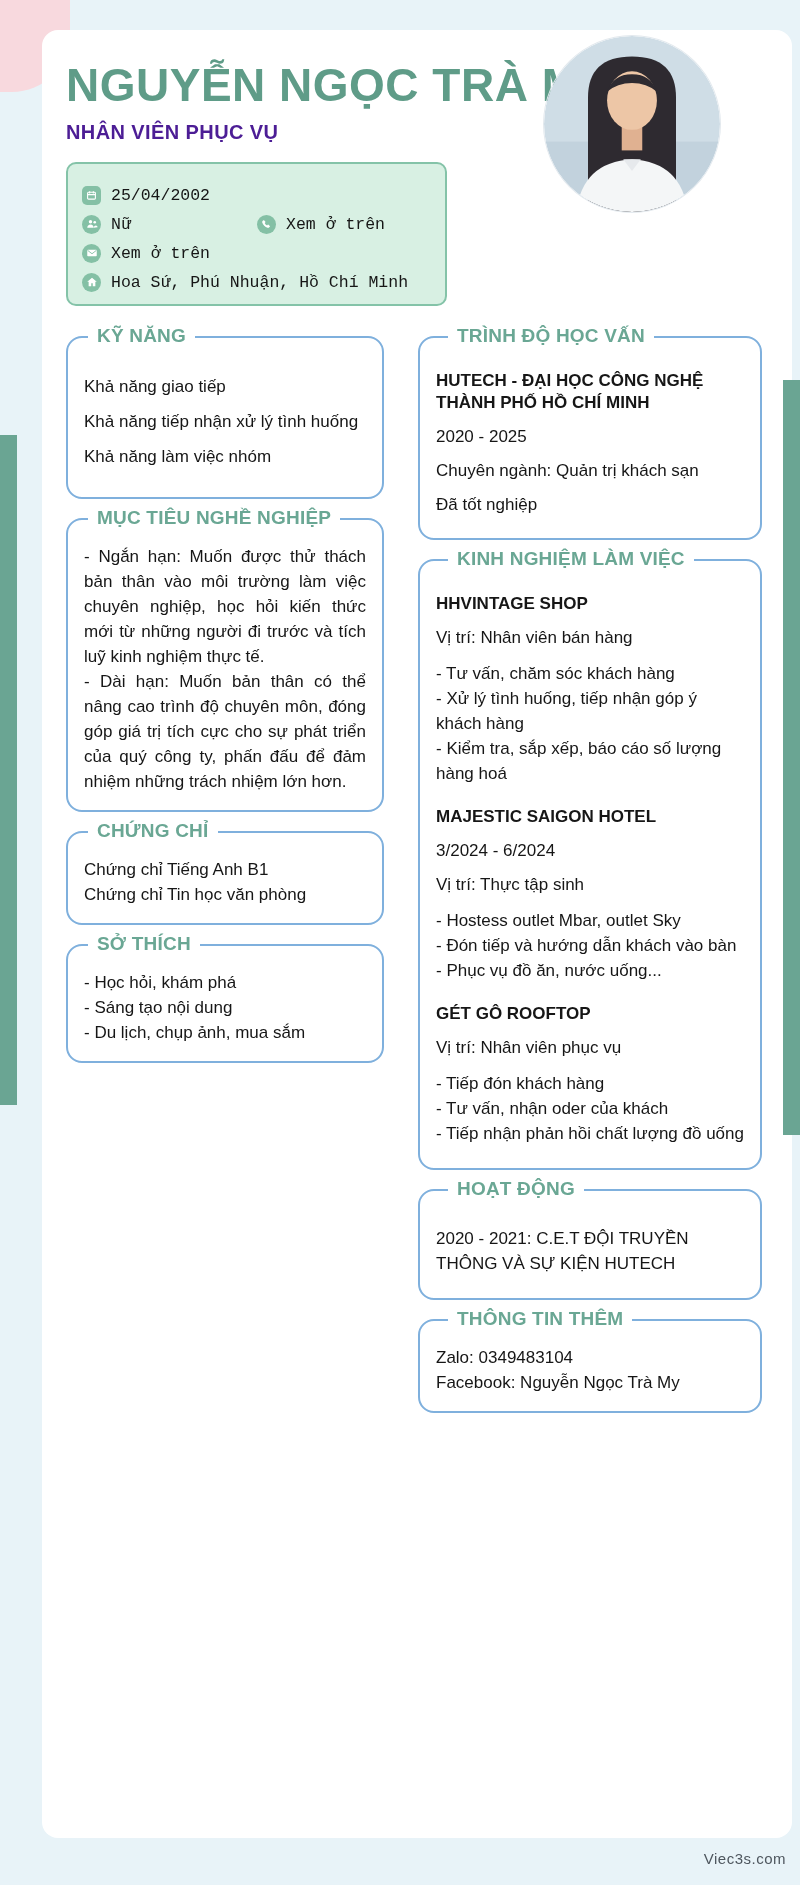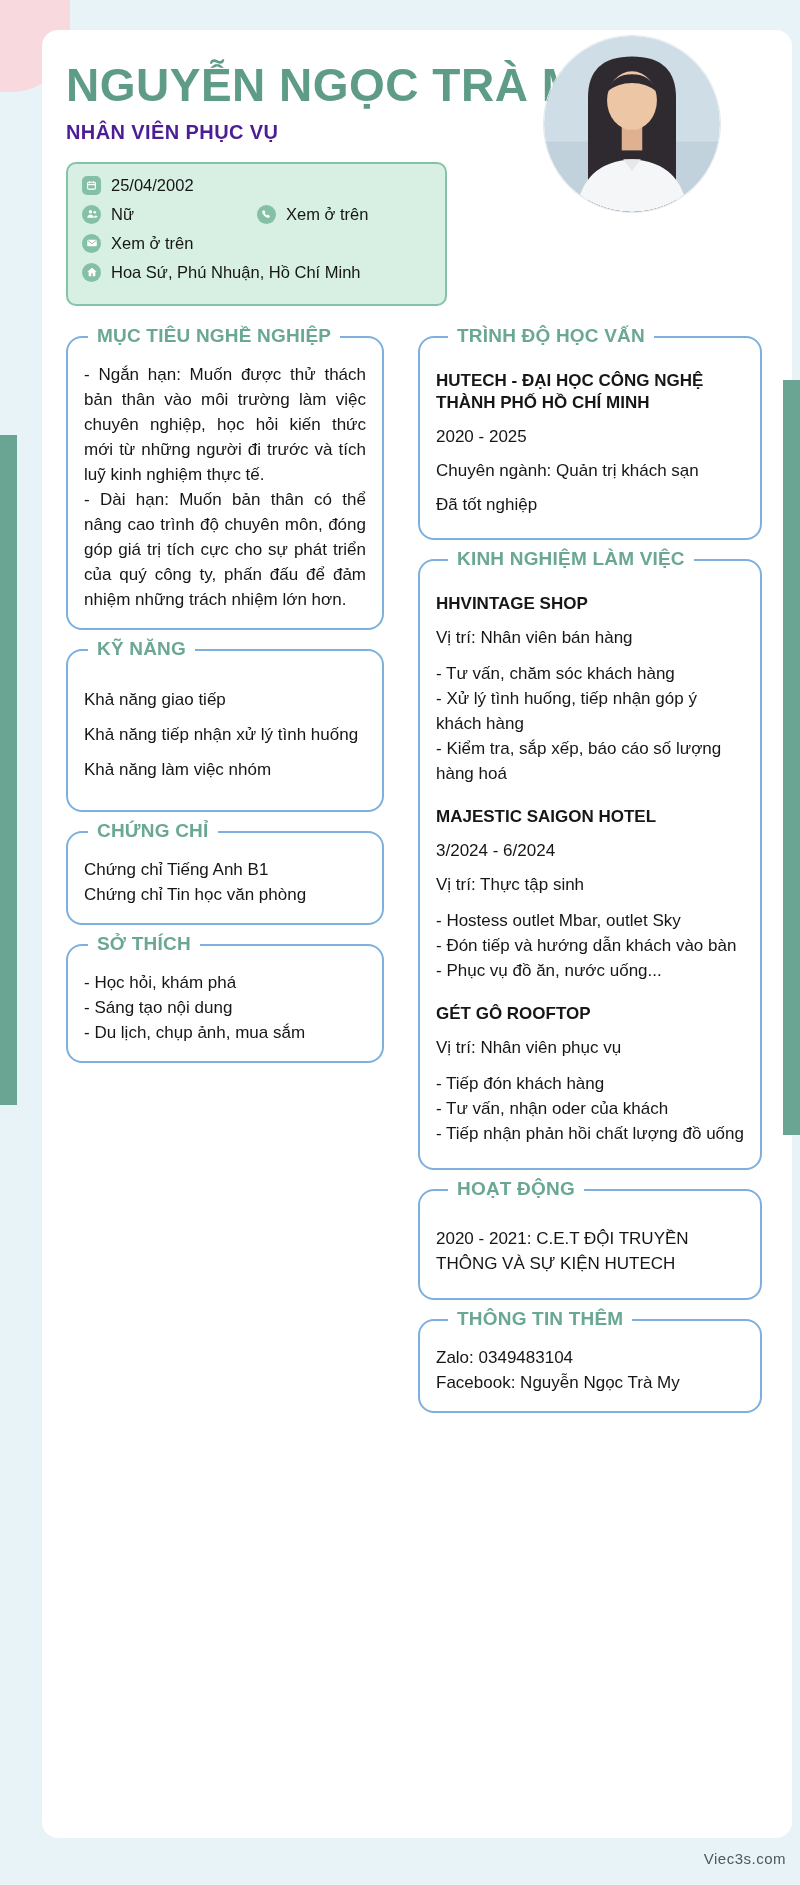--- a/index.html
+++ b/index.html
@@ -19,21 +19,21 @@
   .name{font-size:46px;font-weight:bold;color:#5f9c88;letter-spacing:.5px;line-height:1.1;}
   .job-title{margin-top:10px;font-size:20px;font-weight:bold;color:#4c1d95;letter-spacing:.4px;}
 
   .photo{position:absolute;top:6px;right:72px;width:176px;height:176px;border-radius:50%;overflow:hidden;box-shadow:0 0 0 1px #e3e9ee;}
 
   .info-box{
     margin-top:18px;width:381px;box-sizing:border-box;
     background:#d8f0e3;border:2px solid #84c3a8;border-radius:10px;
     padding:12px 14px 12px 14px;font-size:16.5px;
   }
-  .info-row{display:flex;align-items:flex-start;min-height:29px;}
+  .info-row{display:flex;align-items:flex-end;min-height:29px;font-family:Liberation Mono, monospace;}
   .info-cell{display:flex;align-items:center;gap:10px;}
   .info-cell.first{flex:0 0 175px;}
   .cicon{flex:0 0 19px;width:19px;height:19px;border-radius:50%;background:#84c0a5;display:inline-flex;align-items:center;justify-content:center;}
   .cicon.square{border-radius:5px;}
 
   .columns{display:flex;gap:34px;margin-top:30px;align-items:flex-start;}
   .col-left{width:318px;flex:0 0 318px;}
   .col-right{width:344px;flex:0 0 344px;}
 
   .section{position:relative;border:2px solid #7fb0dd;border-radius:16px;padding:24px 16px 16px 16px;margin-bottom:19px;background:#fff;}
@@ -146,30 +146,30 @@
           </span>
           <span>Hoa Sứ, Phú Nhuận, Hồ Chí Minh</span>
         </span>
       </div>
     </div>
 
     <div class="columns">
       <div class="col-left">
 
         <div class="section">
-          <div class="section-title">MỤC TIÊU NGHỀ NGHIỆP</div>
-          <div class="body-text pre justify">- Ngắn hạn: Muốn được thử thách bản thân vào môi trường làm việc chuyên nghiệp, học hỏi kiến thức mới từ những người đi trước và tích luỹ kinh nghiệm thực tế.
-- Dài hạn: Muốn bản thân có thể nâng cao trình độ chuyên môn, đóng góp giá trị tích cực cho sự phát triển của quý công ty, phấn đấu để đảm nhiệm những trách nhiệm lớn hơn.</div>
-        </div>
-
-        <div class="section">
           <div class="section-title">KỸ NĂNG</div>
           <div class="skill-item">Khả năng giao tiếp</div>
           <div class="skill-item">Khả năng tiếp nhận xử lý tình huống</div>
           <div class="skill-item">Khả năng làm việc nhóm</div>
+        </div>
+
+        <div class="section">
+          <div class="section-title">MỤC TIÊU NGHỀ NGHIỆP</div>
+          <div class="body-text pre justify">- Ngắn hạn: Muốn được thử thách bản thân vào môi trường làm việc chuyên nghiệp, học hỏi kiến thức mới từ những người đi trước và tích luỹ kinh nghiệm thực tế.
+- Dài hạn: Muốn bản thân có thể nâng cao trình độ chuyên môn, đóng góp giá trị tích cực cho sự phát triển của quý công ty, phấn đấu để đảm nhiệm những trách nhiệm lớn hơn.</div>
         </div>
 
         <div class="section">
           <div class="section-title">CHỨNG CHỈ</div>
           <div class="tight-item">Chứng chỉ Tiếng Anh B1</div>
           <div class="tight-item">Chứng chỉ Tin học văn phòng</div>
         </div>
 
         <div class="section">
           <div class="section-title">SỞ THÍCH</div>

